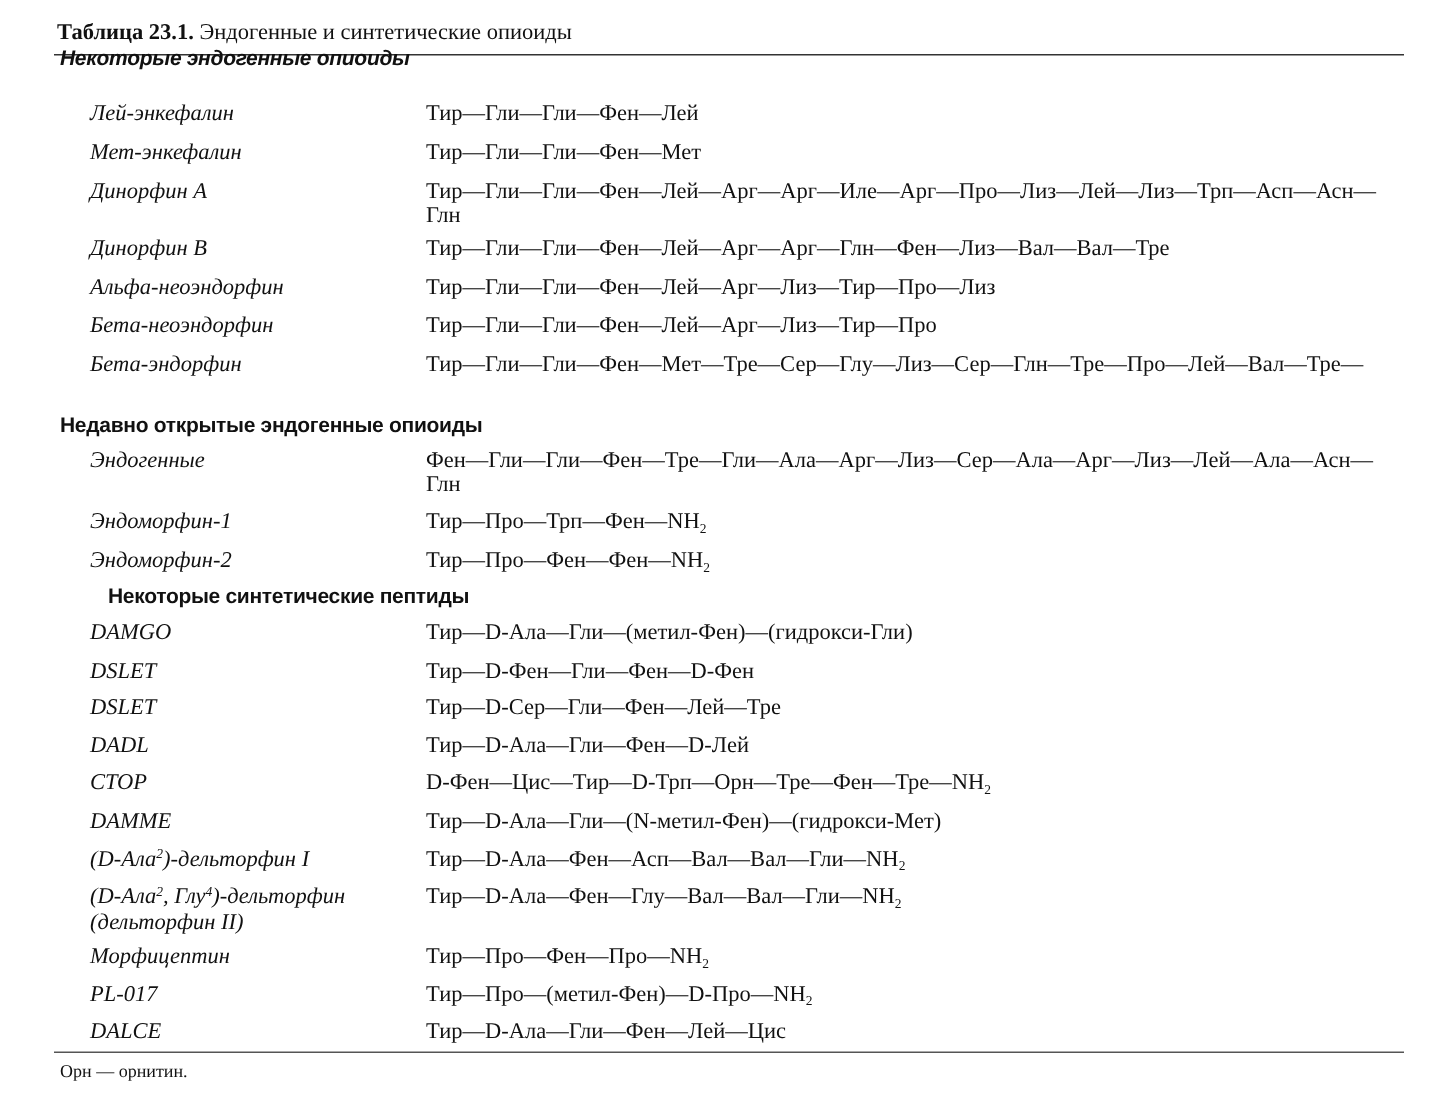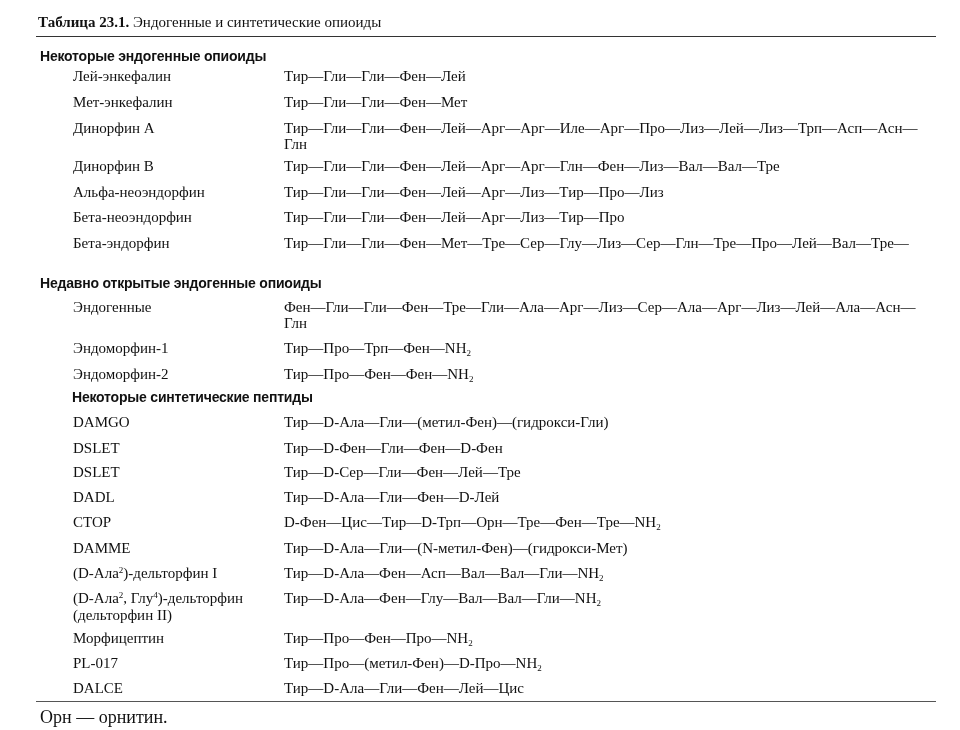--- a/index.html
+++ b/index.html
@@ -8,40 +8,40 @@
     font-family: "Liberation Serif", "DejaVu Serif", serif;
     position:relative; overflow:hidden;
   }
   .page { position:absolute; left:0; top:0; width:876px; height:730px; }
   .title {
     position:absolute; left:38px; top:14px; font-size:15px; color:#111;
   }
   .title b { font-weight:bold; }
   .rule-top { position:absolute; left:36px; top:36px; width:900px; height:0; border-top:1.5px solid #333; }
   .rule-bottom { position:absolute; left:36px; top:701px; width:900px; height:0; border-top:1px solid #555; }
-  .footnote { position:absolute; left:40px; top:707px; font-size:18px; }
+  .footnote { position:absolute; left:40px; top:707px; font-size:12px; }
   .section {
     position:absolute; left:40px; font-size:14px; font-weight:bold;
     font-family: "Liberation Sans", "DejaVu Sans", sans-serif; letter-spacing:-0.2px;
   }
   .row { position:absolute; left:0; width:960px; }
-  .name { position:absolute; left:73px; font-size:15px; line-height:17px; width:220px; }
+  .name { position:absolute; left:60px; font-size:15px; line-height:17px; width:220px;font-style:italic; }
   .seq { position:absolute; left:284px; font-size:15px; line-height:16px; width:650px; }
   .seq .b { font-weight:normal; }
   sup { font-size:9px; vertical-align:5px; line-height:0; }
   sub { font-size:9px; vertical-align:-3px; line-height:0; }
 </style>
 </head>
 <body>
 
 <div class="page">
   <div class="title"><b>Таблица 23.1.</b><span> Эндогенные и синтетические опиоиды</span></div>
   <div class="rule-top"></div>
   <div id="content">
-      <div class="section" style="top: 48px;">Некоторые эндогенные опиоиды</div>
+      <div class="section" style="top: 30px; font-style: italic;">Некоторые эндогенные опиоиды</div>
       <div class="row" style="top: 68px;">
         <div class="name">Лей-энкефалин</div>
         <div class="seq"><span class="b">Тир—Гли—Гли—Фен—Лей</span></div>
       </div>
       <div class="row" style="top: 94px;">
         <div class="name">Мет-энкефалин</div>
         <div class="seq"><span class="b">Тир—Гли—Гли—Фен—Мет</span></div>
       </div>
       <div class="row" style="top: 120px;">
         <div class="name">Динорфин А</div>

